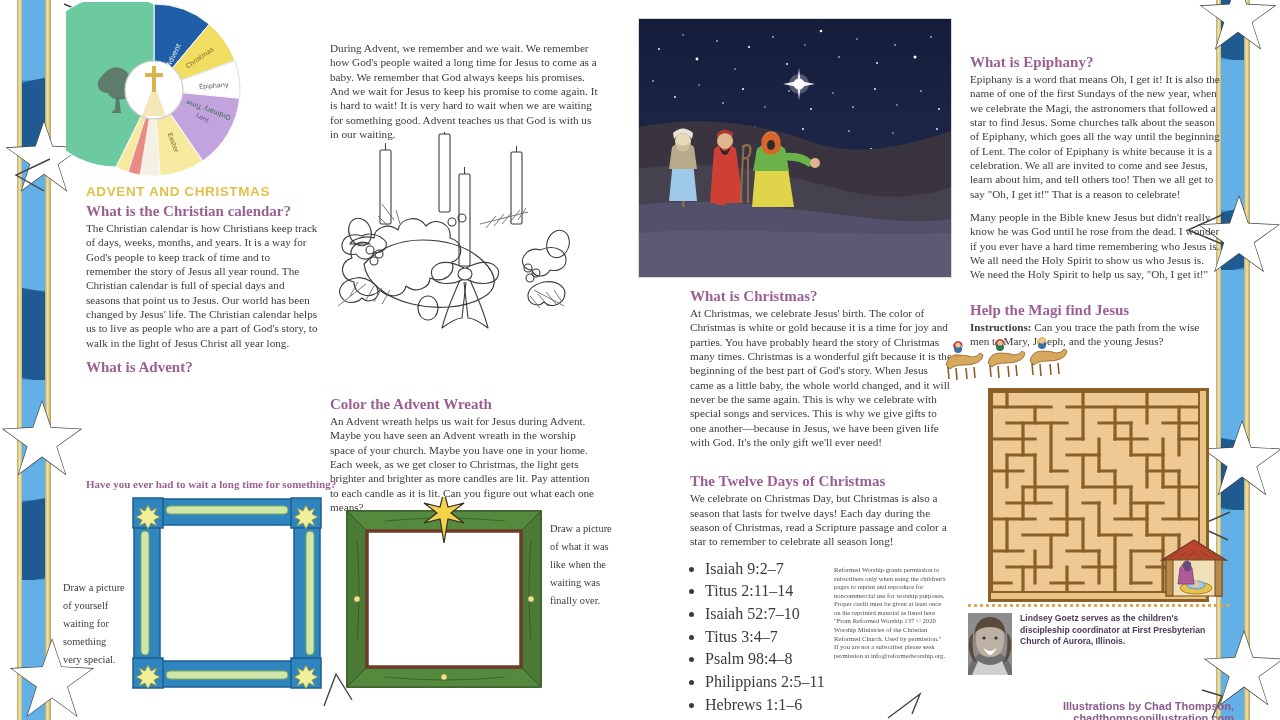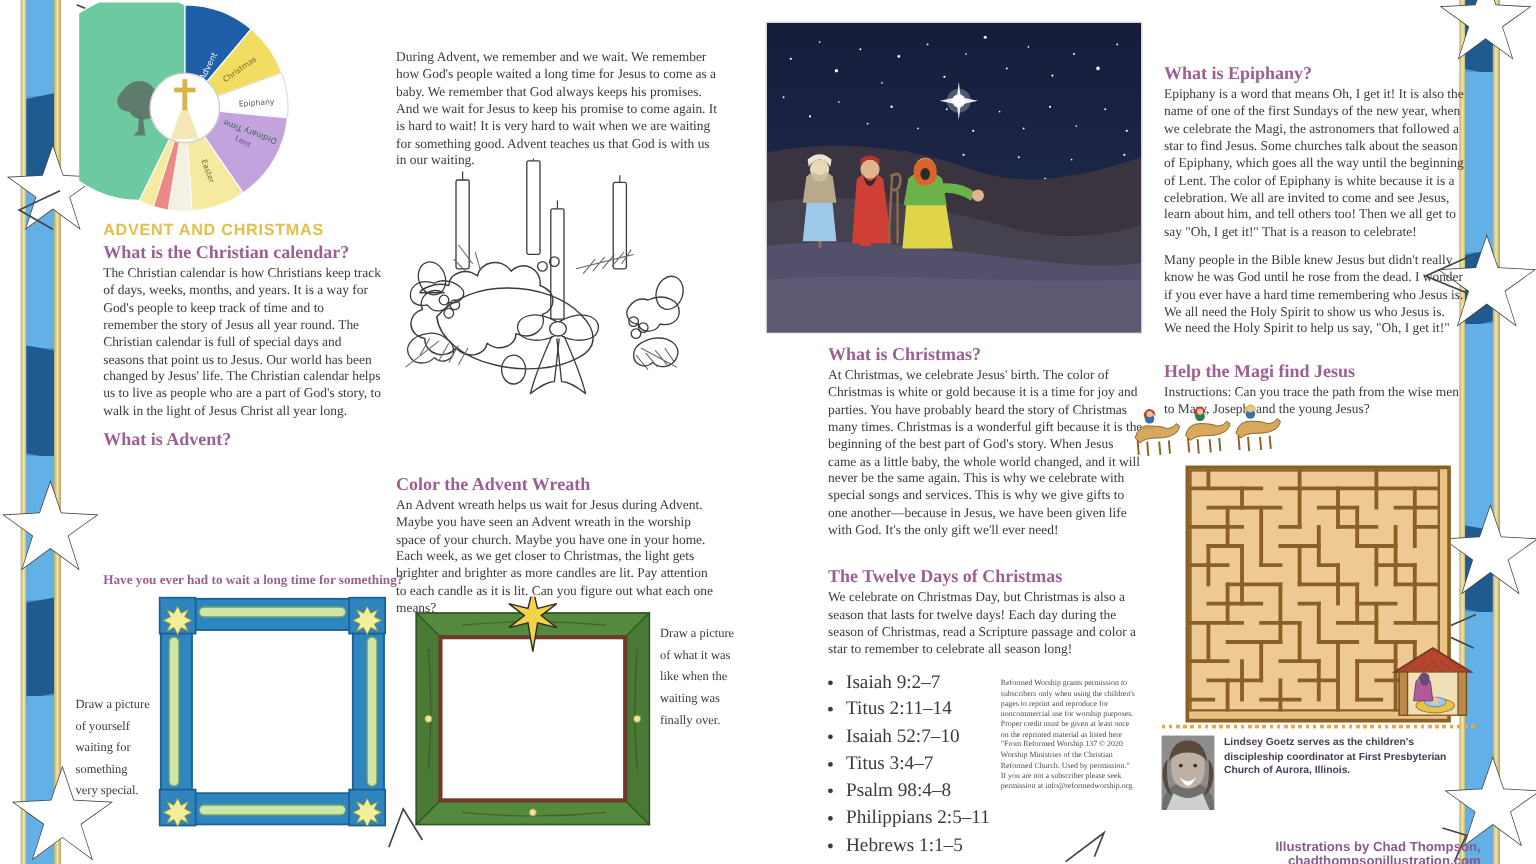--- a/index.html
+++ b/index.html
@@ -88,21 +88,21 @@
     font-family:"Liberation Sans",sans-serif;font-size:11px;font-weight:bold;color:#8a5a8e;}
 
   .permission{position:absolute;left:834px;top:566px;width:112px;
     font-size:6.6px;line-height:1.3;color:#4d4d4d;font-family:"Liberation Serif",serif;}
 
   ul.refs{margin:4px 0 0 0;padding-left:15px;}
   ul.refs li{font-size:16px;line-height:1.42;color:#3b3b3b;}
 
   .prompt{color:#9c5f93;font-weight:bold;font-size:11px;font-family:"Liberation Serif",serif;}
   .caption{font-size:10.4px;line-height:1.25;color:#3b3b3b;}
-  .instr-b{font-weight:normal;}
+  .instr-b{font-weight:bold;}
 </style>
 </head>
 <body>
 
 <div class="page">
 
   <div class="ribbon left">
     <div class="gold g1"></div>
     <div class="blue">
       <div class="seg light" style="top:0;height:100px;"></div>
@@ -464,21 +464,21 @@
     <p class="body">At Christmas, we celebrate Jesus' birth. The color of Christmas is white or gold because it is a time for joy and parties. You have probably heard the story of Christmas many times. Christmas is a wonderful gift because it is the beginning of the best part of God's story. When Jesus came as a little baby, the whole world changed, and it will never be the same again. This is why we celebrate with special songs and services. This is why we give gifts to one another—because in Jesus, we have been given life with God. It's the only gift we'll ever need!</p>
     <h3 class="sub" style="margin-top:24px;">The Twelve Days of Christmas</h3>
     <p class="body">We celebrate on Christmas Day, but Christmas is also a season that lasts for twelve days! Each day during the season of Christmas, read a Scripture passage and color a star to remember to celebrate all season long!</p>
     <ul class="refs">
       <li>Isaiah 9:2–7</li>
       <li>Titus 2:11–14</li>
       <li>Isaiah 52:7–10</li>
       <li>Titus 3:4–7</li>
       <li>Psalm 98:4–8</li>
       <li>Philippians 2:5–11</li>
-      <li>Hebrews 1:1–5</li>
+      <li>Hebrews 1:1–6</li>
       <li>John 1:1–5</li>
       <li>Galatians 4:4–7</li>
       <li>Psalm 148:9–13</li>
       <li>John 1:12</li>
       <li>Revelation 21:3–5</li>
     </ul>
   </div>
 
   <div class="permission">Reformed Worship grants permission to subscribers only when using the children's pages to reprint and reproduce for noncommercial use for worship purposes. Proper credit must be given at least once on the reprinted material as listed here "From Reformed Worship 137 © 2020 Worship Ministries of the Christian Reformed Church. Used by permission." If you are not a subscriber please seek permission at info@reformedworship.org.</div>
 

